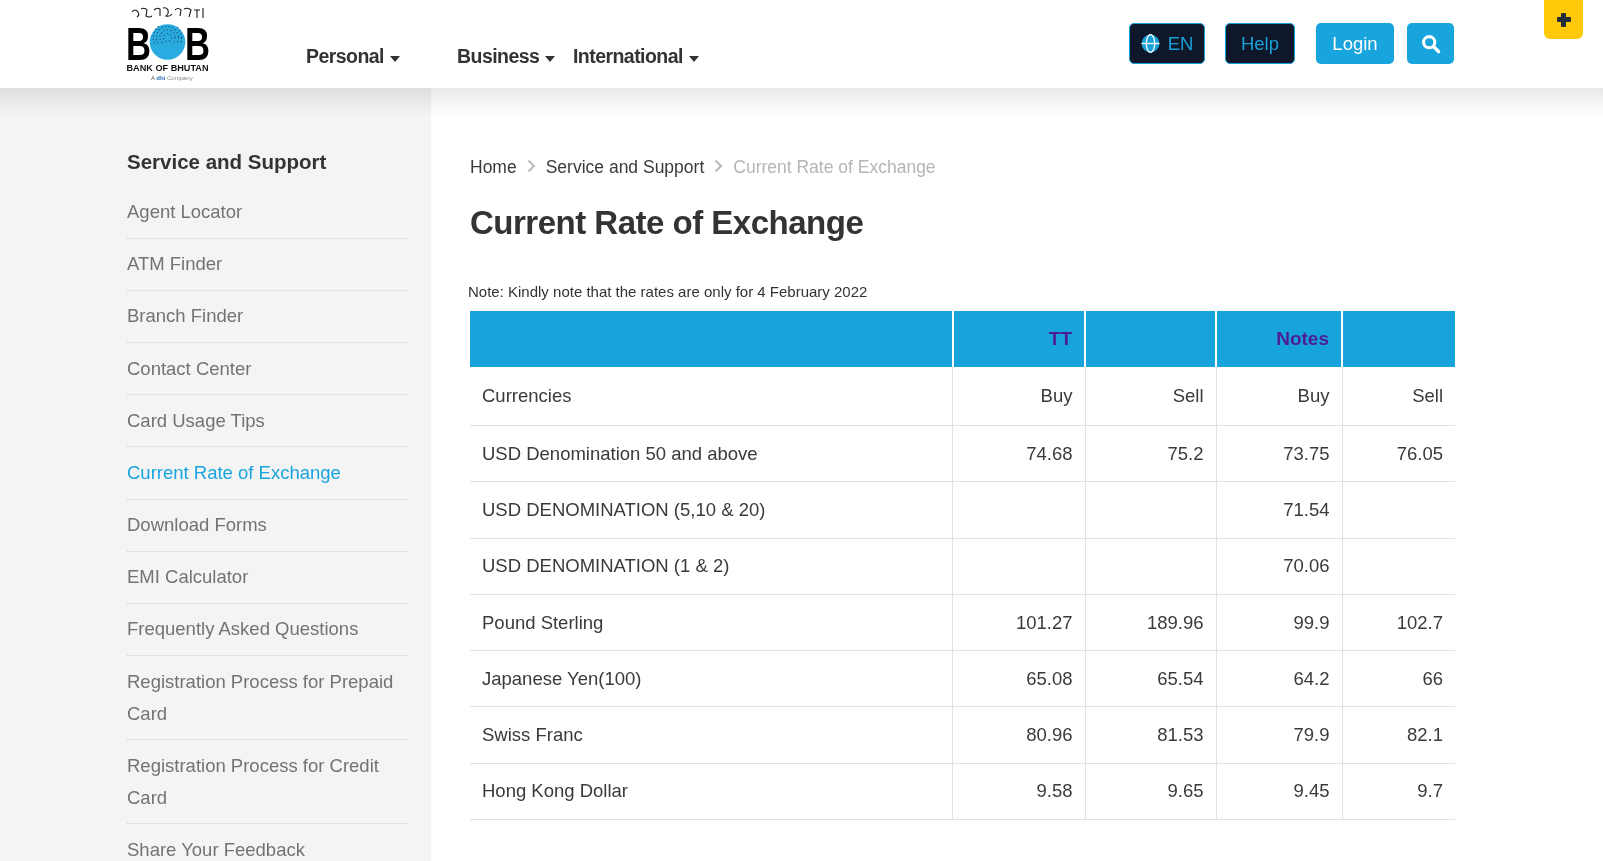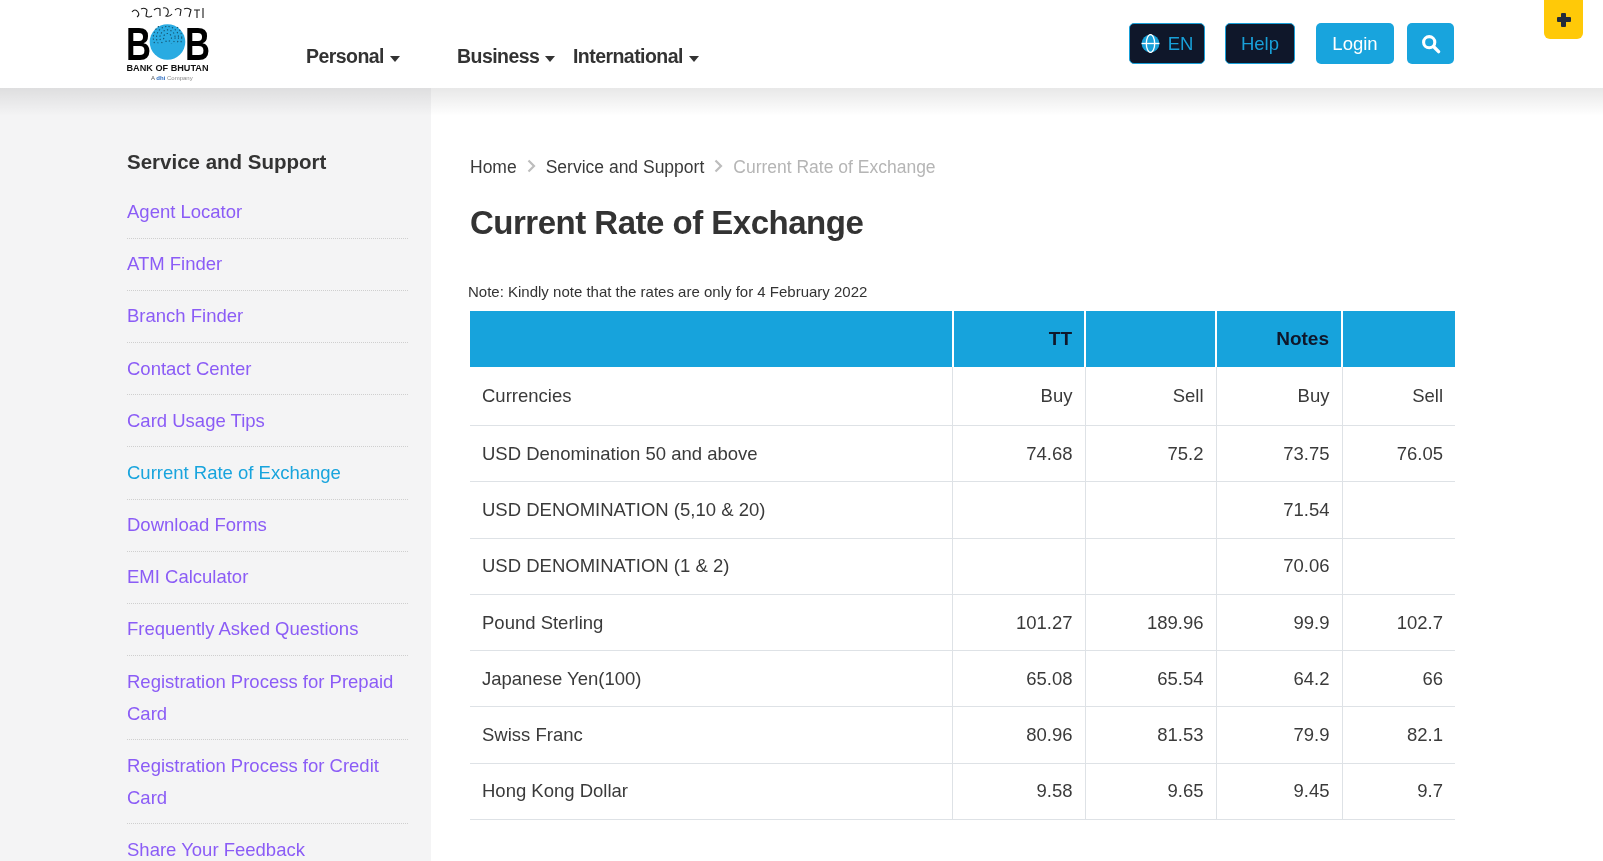--- a/index.html
+++ b/index.html
@@ -32,39 +32,39 @@
 
   
   .below { position:absolute; top:88px; left:0; width:1603px; height:773px; background:#fff; }
   aside { position:absolute; left:0; top:0; width:431px; height:773px; background:#f4f4f5; }
   .shade { position:absolute; left:0; top:0; width:1603px; height:28px; pointer-events:none;
     background:linear-gradient(to bottom, rgba(0,0,0,0.09), rgba(0,0,0,0)); }
 
   aside h2 { position:absolute; left:127px; top:62px; font-size:20.5px; font-weight:700; color:#333;
     letter-spacing:0; }
   .side-list { position:absolute; left:127px; top:98.4px; width:281px; list-style:none; }
-  .side-list li { border-bottom:1px dotted #cfcfcf; padding:9.6px 0; font-size:18.5px; color:#8b5cf6;
+  .side-list li { border-bottom:1px dotted #cfcfcf; padding:9.6px 0; font-size:18.5px; color:#737373;
     line-height:32px; }
   .side-list li:first-child { border-top:none; }
   .side-list li.active { color:#18a4dd; }
 
   
   .crumbs { position:absolute; left:470px; top:157px; font-size:17.5px; color:#3a3a3a;
     display:flex; align-items:center;justify-content:space-between; }
   .crumbs .sep { margin:0 10px; display:inline-block; }
   .crumbs .muted { color:#b5b5b5; }
 
   h1 { position:absolute; left:470px; top:206px; font-size:33px; font-weight:700; color:#333; letter-spacing:-0.5px; line-height:1; }
 
   .note { position:absolute; left:468px; top:283px; font-size:15px; color:#333; line-height:1.2; }
 
   table { position:absolute; left:470px; top:311px; width:985px; border-collapse:collapse;
     table-layout:fixed; font-size:18.5px; color:#3a3a3a; }
   col.c1{ width:482.5px; } col.c2{ width:132.5px; } col.c3{ width:131px; } col.c4{ width:126px; } col.c5{ width:113px; }
-  thead th { background:#17a3dc; color:#0f172a; font-weight:700; text-align:right; height:55.8px;
+  thead th { background:#17a3dc; color:#4c1d95; font-weight:700; text-align:right; height:55.8px;
     font-size:19px; padding:0 12px 0 0; border-right:2px solid #fff; }
   thead th:last-child { border-right:none; }
   tbody td { border:1px solid #dee2e6; height:56.3px; padding:0 12px; text-align:right;
     background:#fff; }
   tbody tr:first-child td { height:58.7px; }
   tbody td:first-child { text-align:left; border-left:none; }
   tbody td:last-child { border-right:none; }
   tbody tr:first-child td { border-top:none; }
 </style>
 </head>

